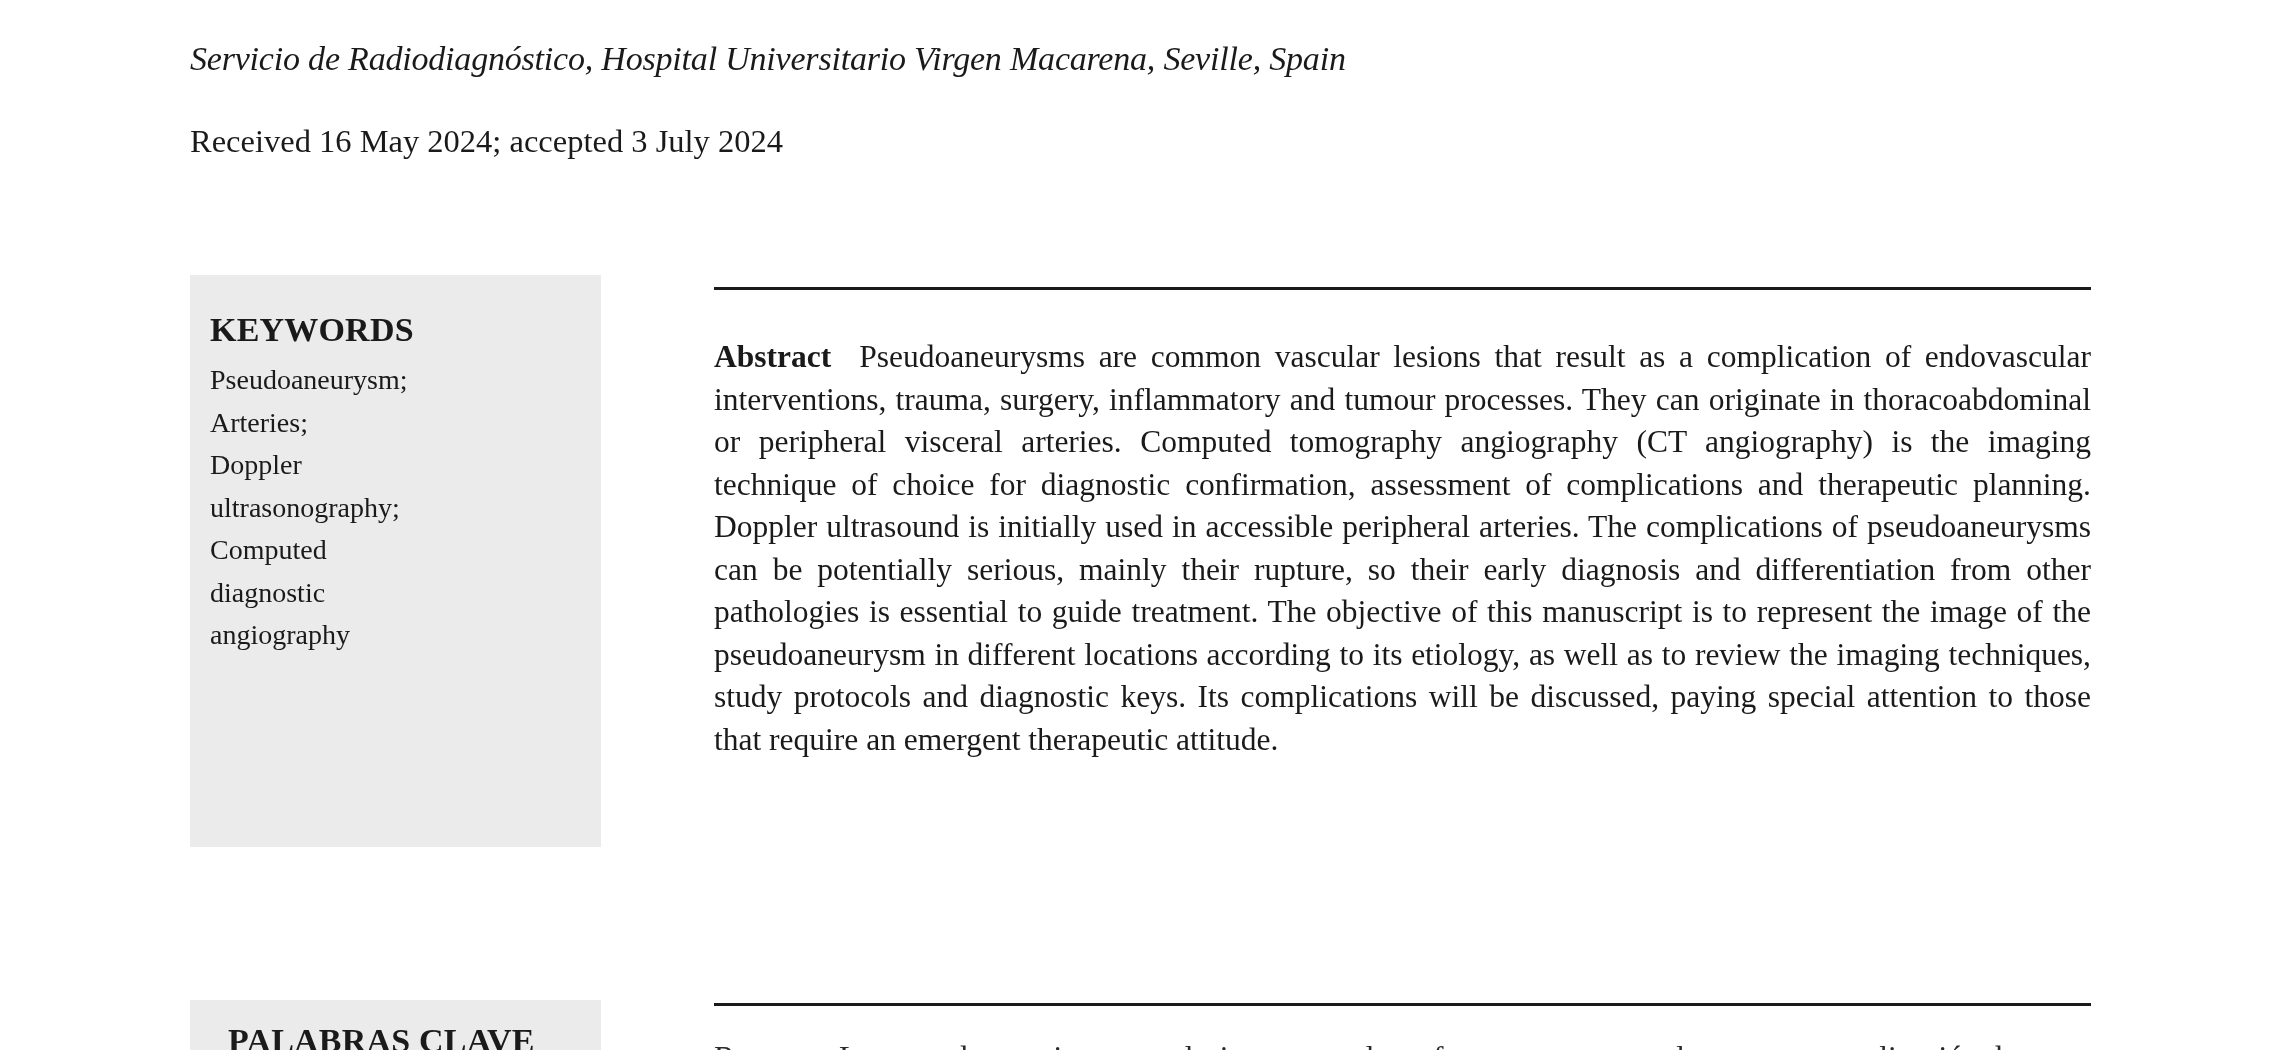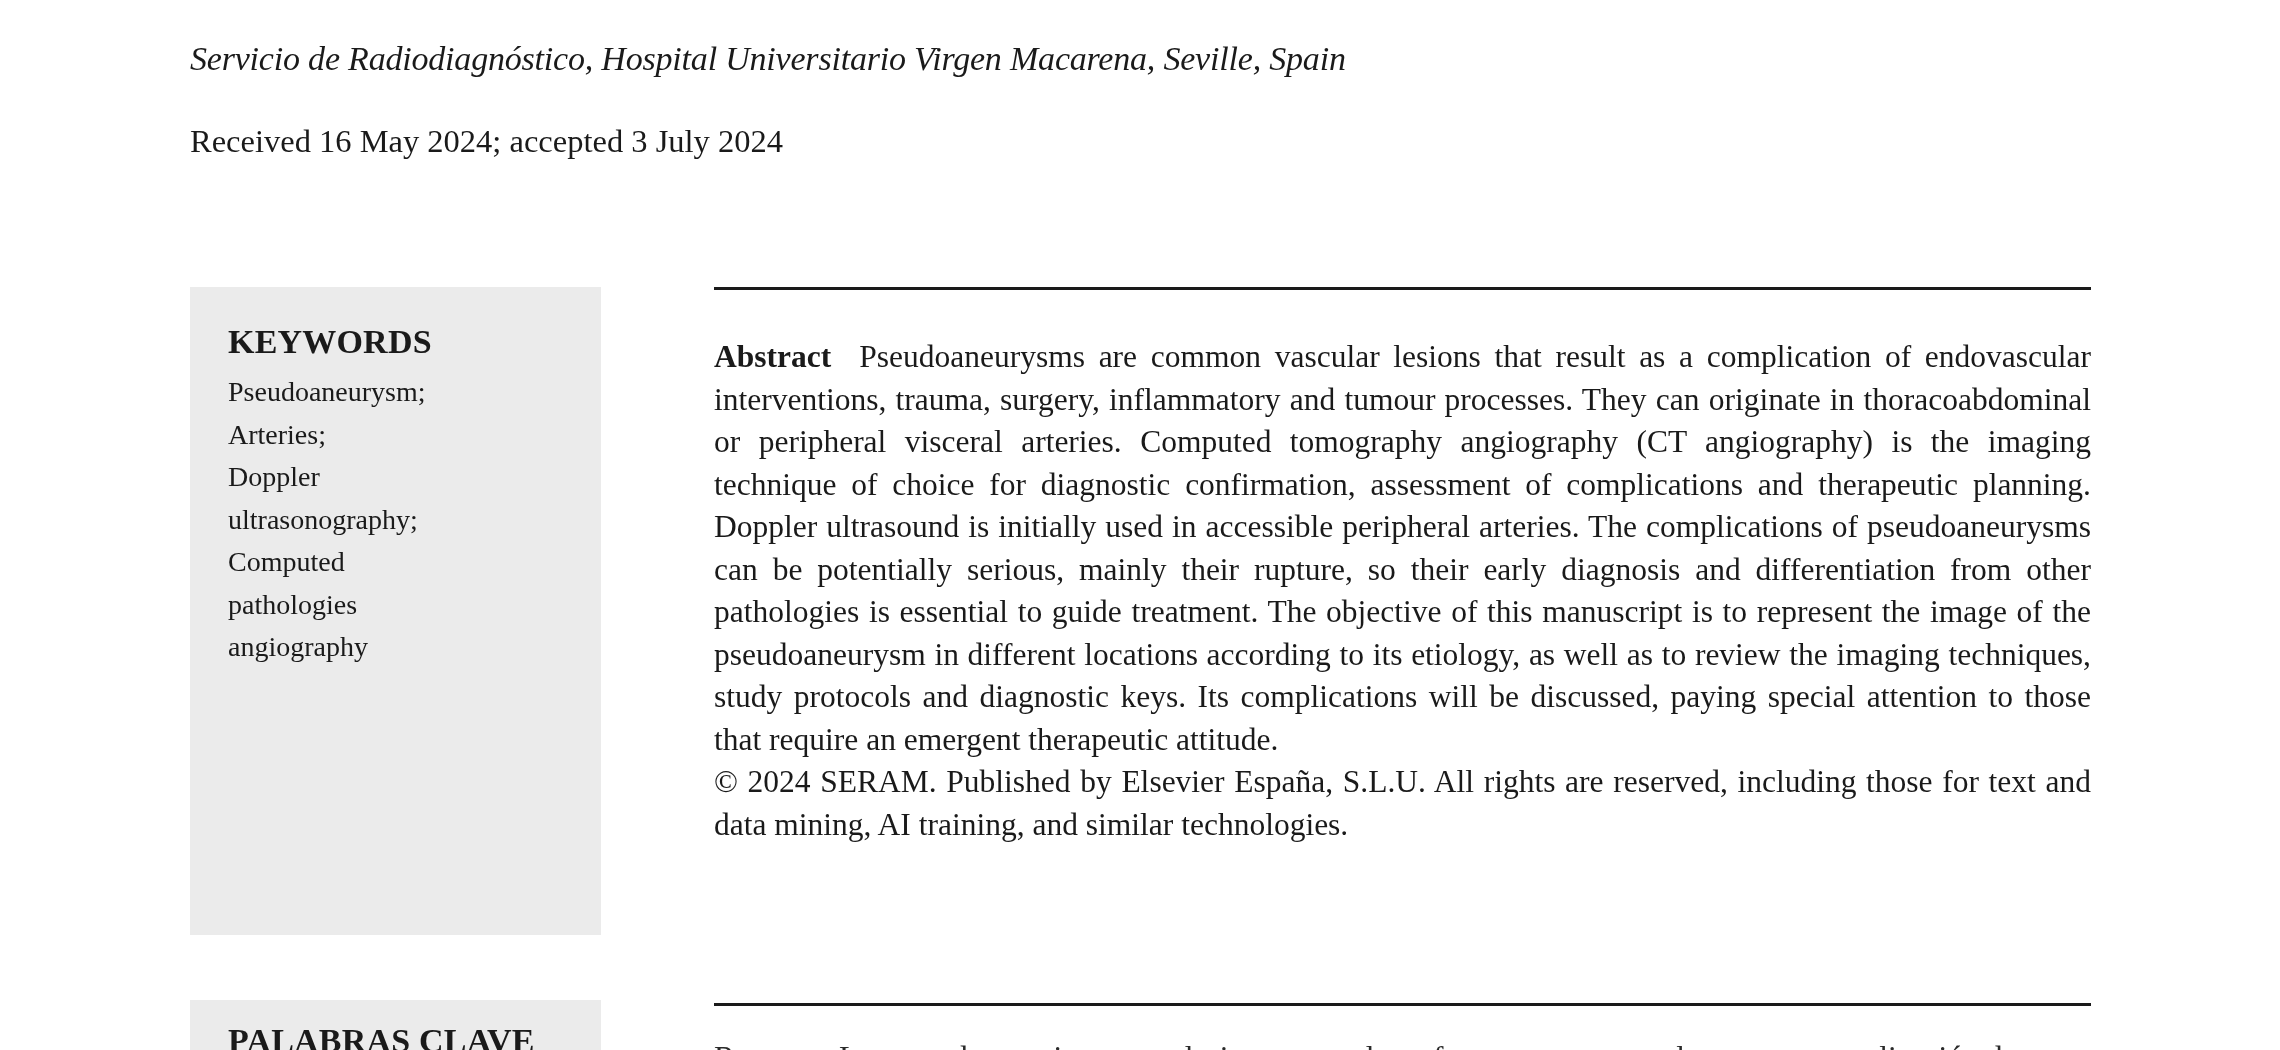--- a/index.html
+++ b/index.html
@@ -28,21 +28,21 @@
     line-height: 43px;
   }
 
   
   .kw-box {
     position: absolute;
     left: 190px;
     width: 411px;
     background: #ebebeb;
   }
-  .kw-box.english { top: 287px; height: 648px; padding: 36px 20px 0 38px; }
+  .kw-box.english { top: 275px; height: 572px; padding: 36px 20px 0 20px; }
   .kw-box.spanish { top: 1000px; height: 120px; padding: 22px 20px 0 38px; }
   .kw-title {
     font-size: 34px;
     font-weight: bold;
     letter-spacing: 0.2px;
     margin-bottom: 10px;
     white-space: nowrap;
   }
   .kw-line {
     font-size: 28px;
@@ -105,30 +105,29 @@
   <div>Received 16 May 2024; accepted 3 July 2024</div>
 </div>
 
 <div class="kw-box english">
   <div class="kw-title">KEYWORDS</div>
   <div class="kw-line">Pseudoaneurysm;</div>
   <div class="kw-line">Arteries;</div>
   <div class="kw-line">Doppler</div>
   <div class="kw-line">ultrasonography;</div>
   <div class="kw-line">Computed</div>
-  <div class="kw-line">pathologies</div>
+  <div class="kw-line">diagnostic</div>
   <div class="kw-line">angiography</div>
 </div>
 
 <div class="abs-col">
   <hr class="rule">
   <p class="abs-body">
     <span class="abs-label">Abstract</span><span>Pseudoaneurysms are common vascular lesions that result as a complication of endovascular interventions, trauma, surgery, inflammatory and tumour processes. They can originate in thoracoabdominal or peripheral visceral arteries. Computed tomography angiography (CT angiography) is the imaging technique of choice for diagnostic confirmation, assessment of complications and therapeutic planning. Doppler ultrasound is initially used in accessible peripheral arteries. The complications of pseudoaneurysms can be potentially serious, mainly their rupture, so their early diagnosis and differentiation from other pathologies is essential to guide treatment. The objective of this manuscript is to represent the image of the pseudoaneurysm in different locations according to its etiology, as well as to review the imaging techniques, study protocols and diagnostic keys. Its complications will be discussed, paying special attention to those that require an emergent therapeutic attitude.</span>
   </p>
-  <p class="abs-copyright">© 2024 SERAM. Published by Elsevier España, S.L.U. All rights are reserved, including those for text and data mining, AI training, and similar technologies.</p>
 </div>
 
 <div class="kw-box spanish">
   <div class="kw-title">PALABRAS CLAVE</div>
 </div>
 
 <hr class="rule2">
 
 <div class="resumen-partial">Resumen Los pseudoaneurismas son lesiones vasculares frecuentes que resultan como complicación de</div>
 

